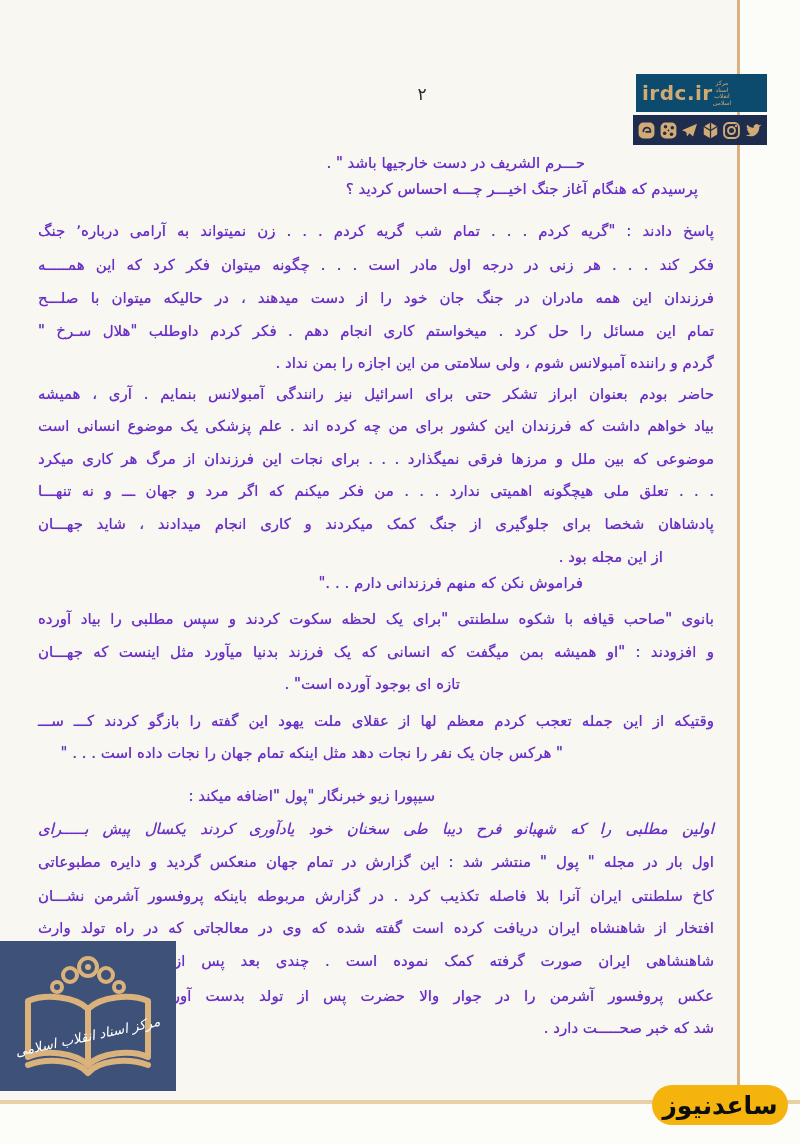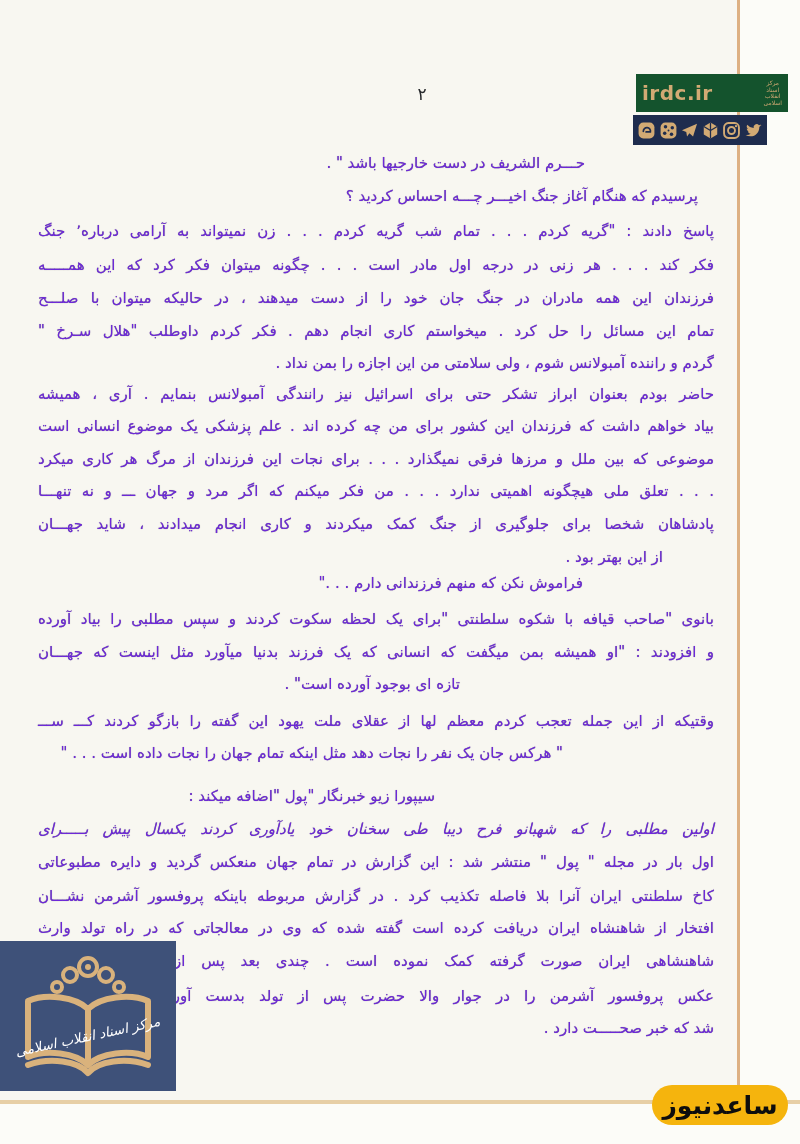--- a/index.html
+++ b/index.html
@@ -6,22 +6,22 @@
   body{width:800px;height:1144px;font-family:"DejaVu Sans",sans-serif;}
   .canvas{position:relative;width:800px;height:1144px;background:#f8f7f1;overflow:hidden;}
   .right-strip{position:absolute;left:740px;top:0;width:60px;height:1144px;background:#fcfcf8;z-index:0;}
   .bottom-strip{position:absolute;left:0;top:1104px;width:800px;height:40px;background:#fcfcf8;z-index:0;}
   .vline{position:absolute;left:737px;top:0;width:3px;height:1102px;background:#ddb083;z-index:1;}
   .hline{position:absolute;left:0;top:1100px;width:800px;height:4px;background:#e7cfa6;z-index:1;}
 
   .pagenum{position:absolute;left:406px;top:84px;width:32px;text-align:center;font-size:17px;color:#26282b;z-index:2;}
 
   
-  .irdc-block{position:absolute;left:636px;top:74px;width:152px;height:38px;background:#14532d;z-index:6;
-    display:flex;align-items:center;justify-content:space-between;box-sizing:border-box;padding:2px 6px;}
+  .irdc-block{position:absolute;left:636px;top:74px;width:131px;height:38px;background:#0c4a6e;z-index:6;
+    display:flex;align-items:center;justify-content:flex-start;box-sizing:border-box;padding:2px 6px;}
   .irdc-site{color:#d2aa74;font-weight:bold;font-size:20px;letter-spacing:.5px;line-height:20px;}
   .irdc-caption{display:flex;flex-direction:column;direction:rtl;text-align:center;color:#d2aa74;
     font-size:6px;line-height:6.5px;}
   .social-block{position:absolute;left:633px;top:115px;width:134px;height:30px;background:#1e2c4e;z-index:6;
     display:flex;align-items:center;justify-content:space-evenly;box-sizing:border-box;padding:0 2px;}
   .sicon{width:19px;height:19px;display:block;}
 
   
   .doctext{position:absolute;left:38px;top:0;width:676px;height:1144px;direction:rtl;z-index:2;
     color:#6d28d9;font-size:15px;}
@@ -85,32 +85,32 @@
       <circle cx="12" cy="12" r="4.4" fill="none" stroke="#d2aa74" stroke-width="2.4"></circle>
       <circle cx="17.7" cy="6.4" r="1.5" fill="#d2aa74"></circle>
     </svg>
     <svg class="sicon" viewBox="0 0 24 24">
       <path d="M22 5.9c-.7.3-1.5.5-2.3.6.8-.5 1.4-1.3 1.7-2.2-.8.5-1.6.8-2.5 1a3.9 3.9 0 0 0-6.7 3.6A11 11 0 0 1 4.1 4.7a3.9 3.9 0 0 0 1.2 5.2c-.6 0-1.2-.2-1.8-.5 0 1.9 1.3 3.5 3.1 3.8-.6.2-1.2.2-1.8.1.5 1.6 2 2.7 3.6 2.7A7.9 7.9 0 0 1 2 17.6 11 11 0 0 0 8 19.4c7.3 0 11.3-6 11.3-11.3v-.5c.8-.6 1.5-1.3 2-2.1z" fill="#d2aa74"></path>
     </svg>
   </div>
 
   <div class="doctext">
     <div class="tline" style="top:152px;padding-right:129px;">حـــرم الشریف در دست خارجیها باشد " .</div>
-    <div class="tline" style="top:185px;padding-right:16px;">پرسیدم که هنگام آغاز جنگ اخیـــر چـــه احساس کردید ؟</div>
+    <div class="tline" style="top:178px;padding-right:16px;">پرسیدم که هنگام آغاز جنگ اخیـــر چـــه احساس کردید ؟</div>
     <div class="tline j" style="top:220px;">پاسخ دادند : "گریه کردم . . . تمام شب گریه کردم . . . زن نمیتواند به آرامی درباره٬ جنگ</div>
     <div class="tline j" style="top:254px;">فکر کند . . . هر زنی در درجه اول مادر است . . . چگونه میتوان فکر کرد که این همـــــه</div>
     <div class="tline j" style="top:287px;">فرزندان این همه مادران در جنگ جان خود را از دست میدهند ، در حالیکه میتوان با صلـــح</div>
     <div class="tline j" style="top:320px;">تمام این مسائل را حل کرد . میخواستم کاری انجام دهم . فکر کردم داوطلب "هلال سـرخ "</div>
     <div class="tline" style="top:352px;">گردم و راننده آمبولانس شوم ، ولی سلامتی من این اجازه را بمن نداد .</div>
     <div class="tline j" style="top:415px;">بیاد خواهم داشت که فرزندان این کشور برای من چه کرده اند . علم پزشکی یک موضوع انسانی است</div>
     <div class="tline j" style="top:383px;">حاضر بودم بعنوان ابراز تشکر حتی برای اسرائیل نیز رانندگی آمبولانس بنمایم . آری ، همیشه</div>
     <div class="tline j" style="top:448px;">موضوعی که بین ملل و مرزها فرقی نمیگذارد . . . برای نجات این فرزندان از مرگ هر کاری میکرد</div>
     <div class="tline j" style="top:480px;">. . . تعلق ملی هیچگونه اهمیتی ندارد . . . من فکر میکنم که اگر مرد و جهان ـــ و نه تنهـــا</div>
     <div class="tline j" style="top:513px;">پادشاهان شخصا برای جلوگیری از جنگ کمک میکردند و کاری انجام میدادند ، شاید جهـــان</div>
-    <div class="tline" style="top:546px;padding-right:51px;">از این بهتر بود .</div>
+    <div class="tline" style="top:546px;padding-right:51px;">از این مجله بود .</div>
     <div class="tline" style="top:572px;padding-right:131px;">فراموش نکن که منهم فرزندانی دارم . . ."</div>
     <div class="tline j" style="top:608px;">بانوی "صاحب قیافه با شکوه سلطنتی "برای یک لحظه سکوت کردند و سپس مطلبی را بیاد آورده</div>
     <div class="tline j" style="top:641px;">و افزودند : "او همیشه بمن میگفت که انسانی که یک فرزند بدنیا میآورد مثل اینست که جهـــان</div>
     <div class="tline" style="top:673px;padding-right:254px;">تازه ای بوجود آورده است" .</div>
     <div class="tline j" style="top:710px;">وقتیکه از این جمله تعجب کردم معظم لها از عقلای ملت یهود این گفته را بازگو کردند کـــ ســـ</div>
     <div class="tline" style="top:742px;padding-right:151px;">" هرکس جان یک نفر را نجات دهد مثل اینکه تمام جهان را نجات داده است . . . "</div>
     <div class="tline" style="top:785px;padding-right:279px;">سیپورا زیو خبرنگار "پول "اضافه میکند :</div>
     <div class="tline j" style="top:818px;font-style:italic;">اولین مطلبی را که شهبانو فرح دیبا طی سخنان خود یادآوری کردند یکسال پیش بـــــرای</div>
     <div class="tline j" style="top:851px;">اول بار در مجله " پول " منتشر شد : این گزارش در تمام جهان منعکس گردید و دایره مطبوعاتی</div>
     <div class="tline j" style="top:885px;">کاخ سلطنتی ایران آنرا بلا فاصله تکذیب کرد . در گزارش مربوطه باینکه پروفسور آشرمن نشـــان</div>

